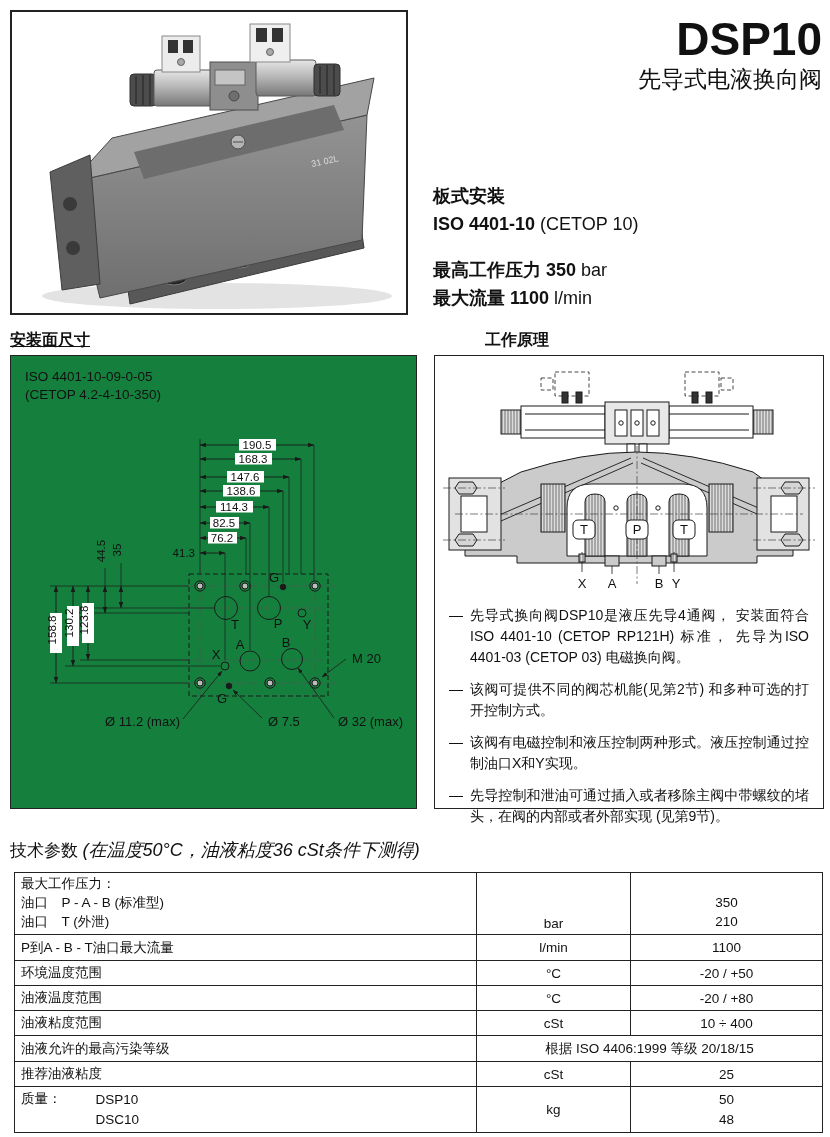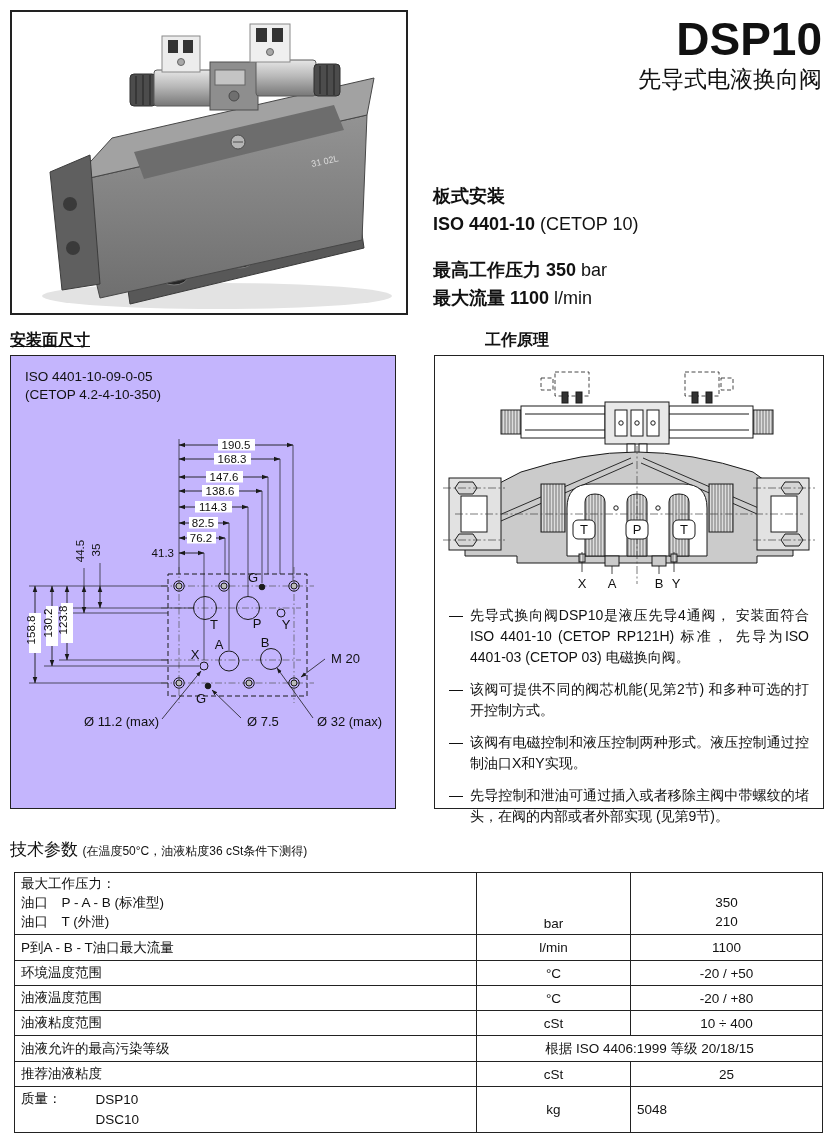--- a/index.html
+++ b/index.html
@@ -14,45 +14,45 @@
   .subtitle{font-size:23px;font-weight:normal;line-height:30px;}
   
   .intro{left:433px;top:182px;width:380px;font-size:18px;line-height:28px;}
   .intro .b{font-weight:bold;}
   .intro .gap{height:18px;}
   
   .sec-title{font-size:16px;font-weight:bold;}
   .mount-title{left:10px;top:330px;text-decoration:underline;}
   .principle-title{left:437px;top:330px;margin-left:48px;}
   
-  .mount-box{left:10px;top:355px;width:384px;height:452px;border:1.5px solid #222;background:#c4b5fd;}
+  .mount-box{left:10px;top:355px;width:384px;height:452px;border:1.5px solid #222;background:#15803d;padding-left:21px;}
   .principle-box{left:434px;top:355px;width:388px;height:452px;border:1.5px solid #222;background:#fff;}
   .iso-lines{position:absolute;left:14px;top:12px;font-size:13.5px;line-height:18px;}
   
   .bullets{position:absolute;left:14px;top:242px;width:360px;margin:0;padding:0;list-style:none;
            font-size:14px;line-height:21px;}
   .bullets li{position:relative;padding-left:21px;margin-bottom:11px;}
   .bullets .dash{position:absolute;left:0;top:0;}
   .bullets .btxt{display:block;text-align:justify;margin-top:7px;}
   
   .specs-title-row{left:10px;top:838px;width:812px;}
   .specs-title-row .t{font-size:17px;font-weight:normal;}
-  .specs-title-row .n{font-size:12px;font-weight:normal;}
+  .specs-title-row .n{font-size:18px;font-weight:normal;font-style:italic;}
   table.specs{position:absolute;left:14px;top:866px;width:808px;border-collapse:collapse;
               font-size:13.5px;table-layout:fixed;margin-top:6px;}
   table.specs td{border:1.3px solid #222;padding:1px 6px;vertical-align:middle;}
   table.specs col.c1{width:462px;} table.specs col.c2{width:154px;} table.specs col.c3{width:192px;}
   td.param{padding-left:32px;}
   td.unit,td.value{text-align:center;}
   tr.r1 td{vertical-align:bottom;padding-bottom:3px;}
   tr.r1 .pline{line-height:19px;}
   tr.r1 .vline{line-height:19px;}
   .mass-row{display:flex;align-items:flex-start;}
   .mass-col{display:flex;flex-direction:column;margin-left:34px;line-height:20px;}
-  .vcol{display:flex;line-height:20px;align-items:center;}
+  .vcol{display:flex;flex-direction:column;line-height:20px;align-items:center;}
   
   svg{display:block;}
   .tl{font-family:"Liberation Sans","DejaVu Sans",sans-serif;}
 </style>
 </head>
 <body>
 
 <div id="page">
 
   <div class="abs photo-box">

